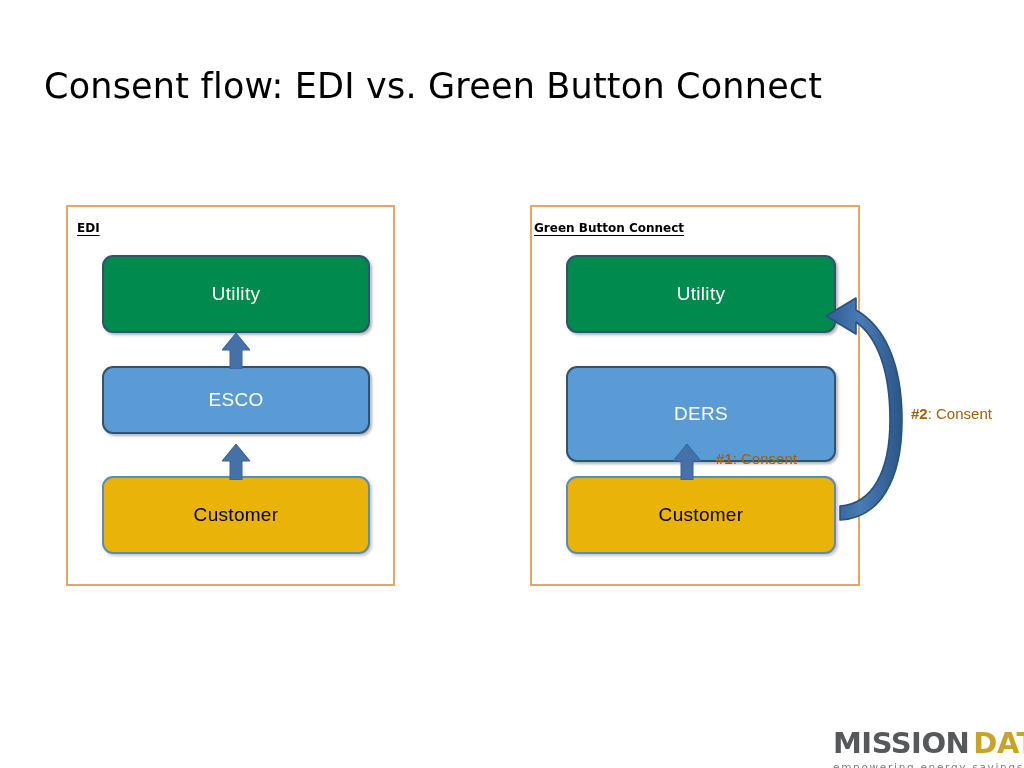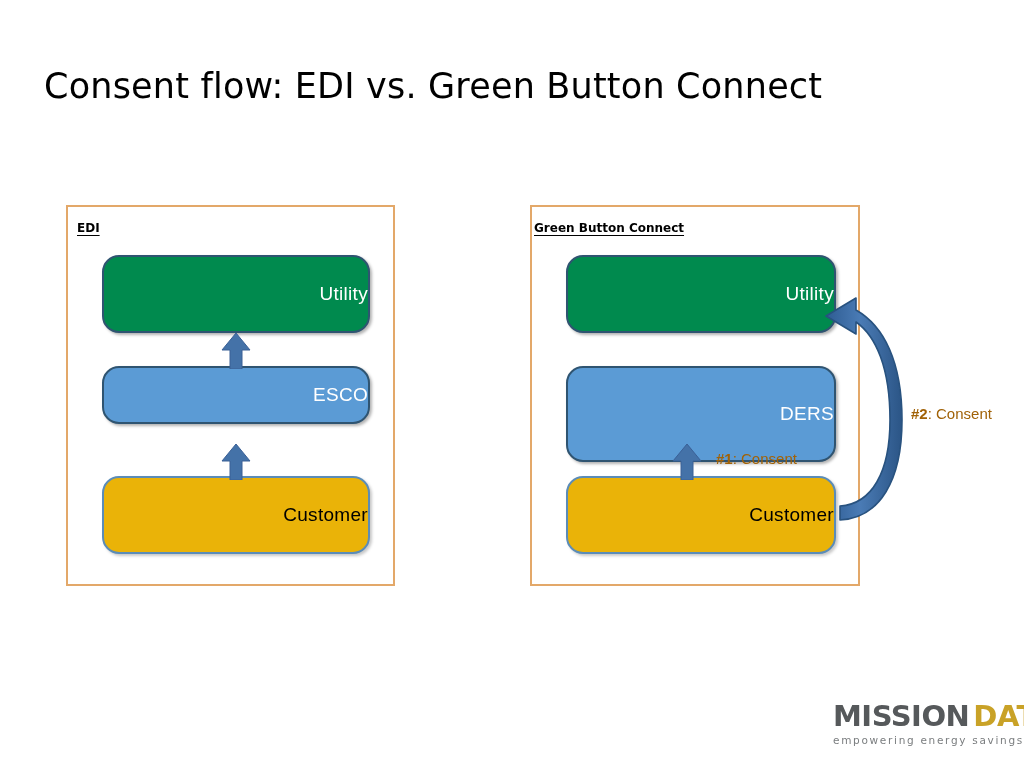--- a/index.html
+++ b/index.html
@@ -57,24 +57,24 @@
     color: #000000;
     white-space: nowrap;
   }
   #heading-edi { left: 9px; }
   #heading-gbc { left: 2px; }
 
   
   .node {
     position: absolute;
     box-sizing: border-box;
-    border-radius: 17px;
+    border-radius: 11px;
     display: flex;
     align-items: center;
-    justify-content: flex-end;
+    justify-content: center;
     font-size: 19px;
     font-weight: 400;
     letter-spacing: 0.3px;
     box-shadow: 2px 2px 3px rgba(0,0,0,0.30);
   }
   .node-green {
     background: #008A4E;
     border: 2px solid #2F5471;
     color: #ffffff;
   }
@@ -85,21 +85,21 @@
   }
   .node-white {
     background: #eab308;
     border: 2px solid #5B8CB8;
     color: #000000;
     box-shadow: 2px 2px 3px rgba(0,0,0,0.22);
   }
 
   
   #edi-utility  { left: 102px; top: 255px; width: 268px; height: 78px; }
-  #edi-esco     { left: 102px; top: 366px; width: 268px; height: 58px; }
+  #edi-esco     { left: 102px; top: 366px; width: 268px; height: 68px; }
   #edi-customer { left: 102px; top: 476px; width: 268px; height: 78px; }
 
   
   #gbc-utility  { left: 566px; top: 255px; width: 270px; height: 78px; }
   #gbc-ders     { left: 566px; top: 366px; width: 270px; height: 96px; }
   #gbc-customer { left: 566px; top: 476px; width: 270px; height: 78px; }
 
   
   .arrow-up {
     position: absolute;
@@ -140,20 +140,21 @@
     height: 52px;
   }
   .logo-wordmark {
     display: flex;
     align-items: flex-start;
     font-family: "DejaVu Sans", sans-serif;
     font-size: 29px;
     font-weight: 700;
     letter-spacing: -0.5px;
     line-height: 1;
+    margin-top: 27px;
   }
   .logo-mission { color: #56595B; }
   .logo-data    { color: #C9A227; }
   .logo-sep {
     width: 7px;
     height: 23px;
     margin: 0 2px;
     align-self: center;
     background-image:
       linear-gradient(to bottom,

